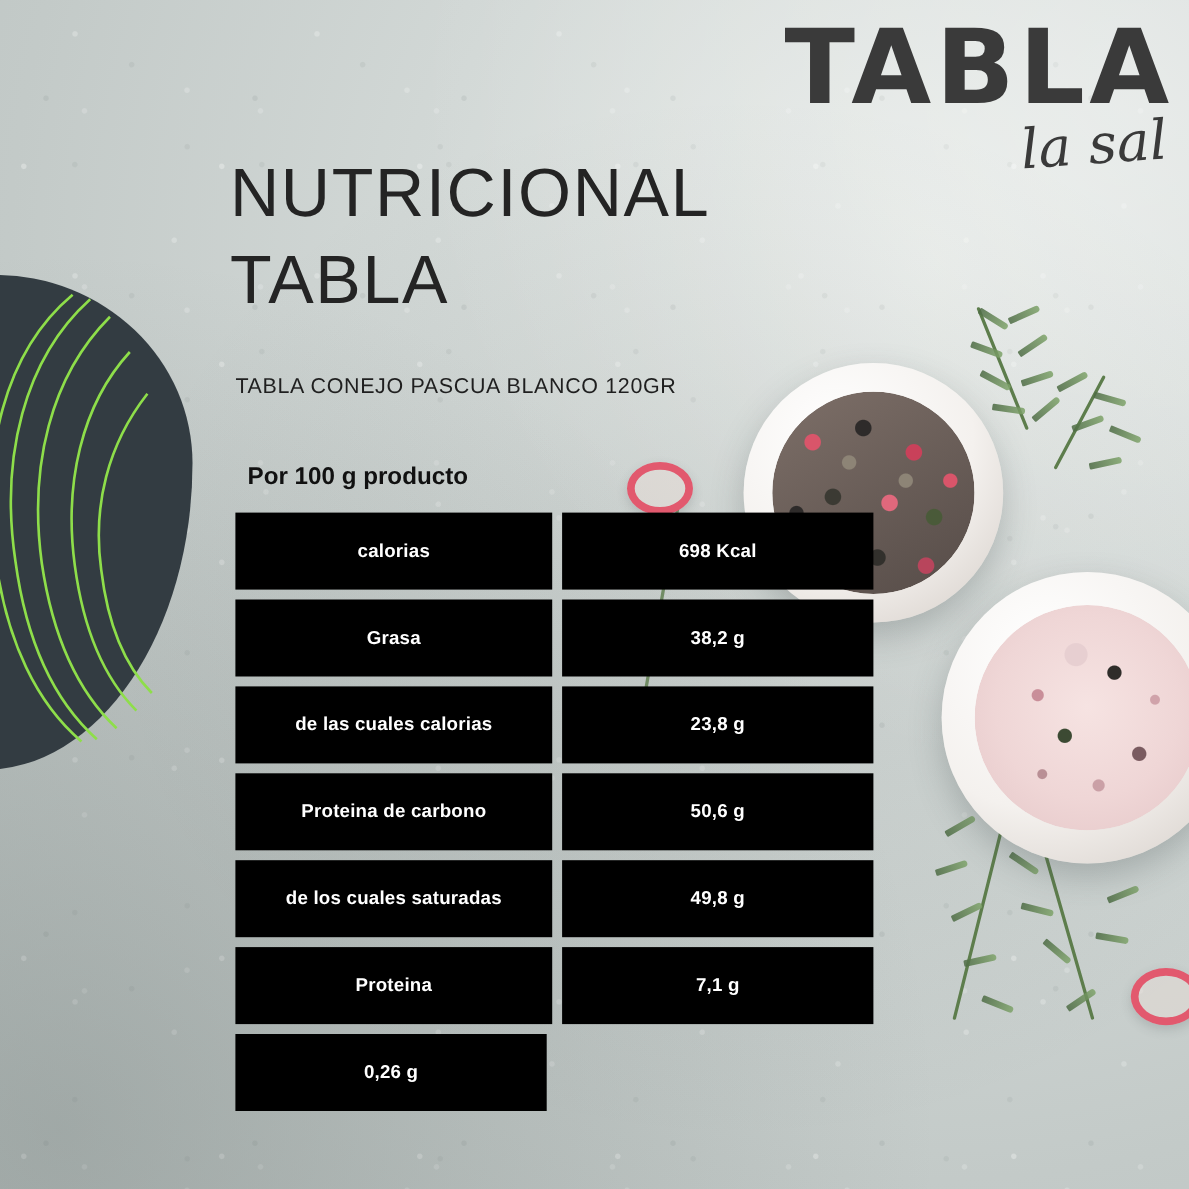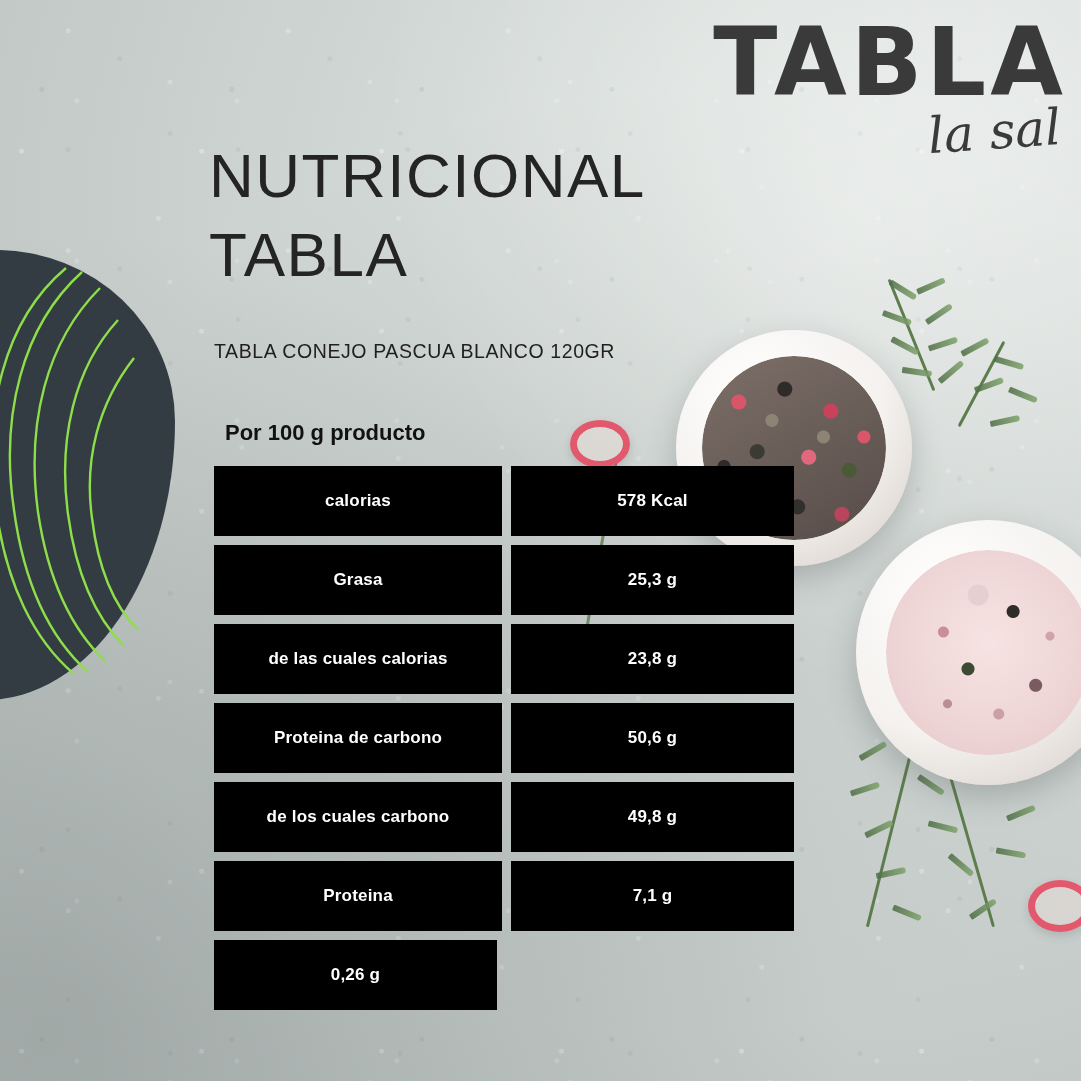--- a/index.html
+++ b/index.html
@@ -334,36 +334,36 @@
     <div>NUTRICIONAL</div>
     <div>TABLA</div>
   </div>
 
   <div class="product">TABLA CONEJO PASCUA BLANCO 120GR</div>
   <div class="per100">Por 100 g producto</div>
 
   <div class="table">
     <div class="row">
       <div class="cell cell-label">calorias</div>
-      <div class="cell cell-value">578 Kcal</div>
+      <div class="cell cell-value">698 Kcal</div>
     </div>
     <div class="row">
       <div class="cell cell-label">Grasa</div>
-      <div class="cell cell-value">25,3 g</div>
+      <div class="cell cell-value">38,2 g</div>
     </div>
     <div class="row">
       <div class="cell cell-label">de las cuales calorias</div>
       <div class="cell cell-value">23,8 g</div>
     </div>
     <div class="row">
       <div class="cell cell-label">Proteina de carbono</div>
       <div class="cell cell-value">50,6 g</div>
     </div>
     <div class="row">
-      <div class="cell cell-label">de los cuales carbono</div>
+      <div class="cell cell-label">de los cuales saturadas</div>
       <div class="cell cell-value">49,8 g</div>
     </div>
     <div class="row">
       <div class="cell cell-label">Proteina</div>
       <div class="cell cell-value">7,1 g</div>
     </div>
     <div class="row">
       <div class="cell cell-value">0,26 g</div>
     </div>
   </div>

